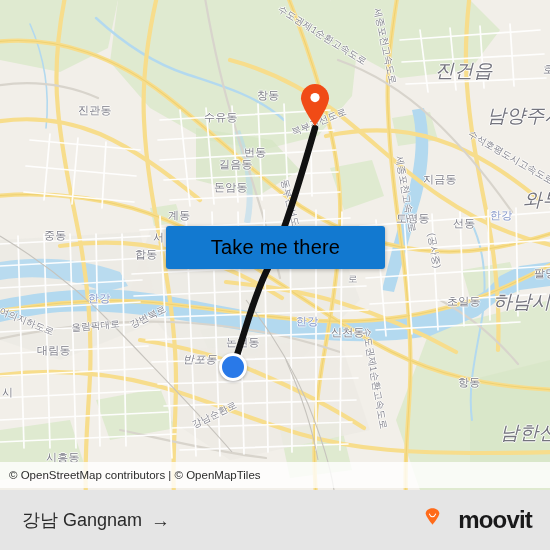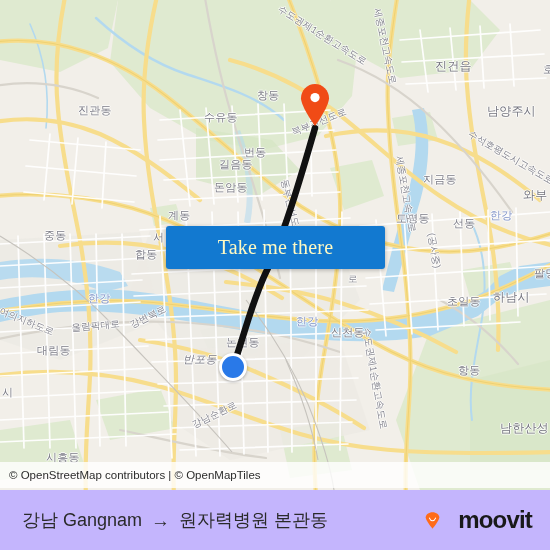--- a/index.html
+++ b/index.html
@@ -46,21 +46,21 @@
     font-size: 11px;
     white-space: nowrap;
     letter-spacing: .2px;
     pointer-events: none;
     text-shadow:
        1px 0 0 rgba(255,255,255,.85), -1px 0 0 rgba(255,255,255,.85),
        0 1px 0 rgba(255,255,255,.85), 0 -1px 0 rgba(255,255,255,.85);
   }
   .map-label.water-label { color: #8093c8; }
   .map-label.road-label  { color: #84848e; font-size: 9.5px; }
-  .map-label.big         { font-size: 12px; color: #74747e; }
+  .map-label.big         { font-size: 19px; color: #74747e; font-style: italic; }
 
   
   #route-layer {
     position: absolute;
     left: 0; top: 0;
     width: 550px; height: 490px;
     pointer-events: none;
   }
   #origin-marker {
     position: absolute;
@@ -79,23 +79,23 @@
   }
 
   
   #take-me-there {
     position: absolute;
     left: 166px; top: 226px;
     width: 219px; height: 43px;
     background: #1279d0;
     border: none;
     border-radius: 3px;
-    color: #fef9c3;
+    color: #000000;
     font-size: 20px;
-    font-family: Liberation Serif, serif;
+    font-family: Liberation Sans, sans-serif;
     letter-spacing: .2px;
     cursor: pointer;
     box-shadow: 0 1px 4px rgba(0,0,0,.28);
     padding: 0;
   }
 
   
   #attribution-bar {
     position: absolute;
     left: 0;
@@ -112,21 +112,21 @@
     padding-left: 9px;
     white-space: nowrap;
     text-align: center;
   }
 
   
   #footer {
     position: absolute;
     left: 0; top: 490px;
     width: 550px; height: 60px;
-    background: #c4b5fd;
+    background: #e5e5e5;
     display: flex;
     align-items: center;
     justify-content: space-between;
     box-sizing: border-box;
     padding: 0 18px 0 22px;
   }
   #route-summary {
     display: flex;
     align-items: center;
     gap: 8px;
@@ -134,21 +134,20 @@
     color: #2a2a2a;
   }
   #arrow-icon {
     font-size: 19px;
     color: #2a2a2a;
     line-height: 1;
     padding: 0 1px;
   }
   #moovit-logo {
     display: flex;
-    align-items: center;
     gap: 18px;
   }
   #moovit-wordmark {
     font-size: 24px;
     font-weight: bold;
     color: #19191a;
     letter-spacing: -0.8px;
     line-height: 1;
   }
 </style>
@@ -342,21 +341,21 @@
         <div class="map-label water-label" style="left: 490px; top: 208px;">한강</div>
         <div class="map-label" style="left: 226px; top: 335px;">논현동</div>
         <div class="map-label" style="left: 183px; top: 352px; font-style: italic;">반포동</div>
         <div class="map-label" style="left: 37px; top: 343px;">대림동</div>
         <div class="map-label" style="left: 2px; top: 385px;">시</div>
         <div class="map-label" style="left: 46px; top: 450px;">시흥동</div>
         <div class="map-label" style="left: 331px; top: 325px;">신천동</div>
         <div class="map-label big" style="left: 493px; top: 289px;">하남시</div>
         <div class="map-label" style="left: 447px; top: 294px;">초일동</div>
         <div class="map-label" style="left: 534px; top: 266px;">팔당</div>
-        <div class="map-label" style="left: 458px; top: 363px;">항동</div>
+        <div class="map-label" style="left: 458px; top: 375px;">항동</div>
         <div class="map-label big" style="left: 500px; top: 420px;">남한산성</div>
       </div>
     <div id="map-road-labels">
         <div class="map-label road-label" style="left: 282px; top: 3px; transform: rotate(32deg); transform-origin: left top;">수도권제1순환고속도로</div>
         <div class="map-label road-label" style="left: 383px; top: 7px; transform: rotate(78deg); transform-origin: left top;">세종포천고속도로</div>
         <div class="map-label road-label" style="left: 290px; top: 127px; transform: rotate(-22deg); transform-origin: left top;">북부간선도로</div>
         <div class="map-label road-label" style="left: 290px; top: 178px; transform: rotate(76deg); transform-origin: left top;">동부간선도로</div>
         <div class="map-label road-label" style="left: 405px; top: 155px; transform: rotate(80deg); transform-origin: left top;">세종포천고속도로</div>
         <div class="map-label road-label" style="left: 437px; top: 232px; transform: rotate(80deg); transform-origin: left top;">(공사중)</div>
         <div class="map-label road-label" style="left: 372px; top: 327px; transform: rotate(80deg); transform-origin: left top;">수도권제1순환고속도로</div>
@@ -385,21 +384,20 @@
 
     <div id="attribution-bar">
       <span id="attribution-text">© OpenStreetMap contributors | © OpenMapTiles</span>
     </div>
   </div>
 
   <div id="footer">
     <div id="route-summary">
       <span>강남 Gangnam</span>
       <span id="arrow-icon">→</span>
-      <span>원자력병원 본관동</span>
     </div>
 
     <div id="moovit-logo">
       <span style="display:inline-block;line-height:0;">
         <svg viewBox="0 0 22 24" width="15" height="17">
           <path d="M11,24 C11,24 21,12 21,7.6 C21,3.4 16.5,0 11,0 C5.5,0 1,3.4 1,7.6 C1,12 11,24 11,24 Z" fill="#ff6b1a"></path>
           <path d="M6.5,8.5 C7.6,11.2 9.1,12.4 11,12.4 C12.9,12.4 14.4,11.2 15.5,8.5" stroke="#ffffff" stroke-width="1.6" fill="none" stroke-linecap="round"></path>
         </svg>
       </span>
       <span id="moovit-wordmark">moovit</span>

